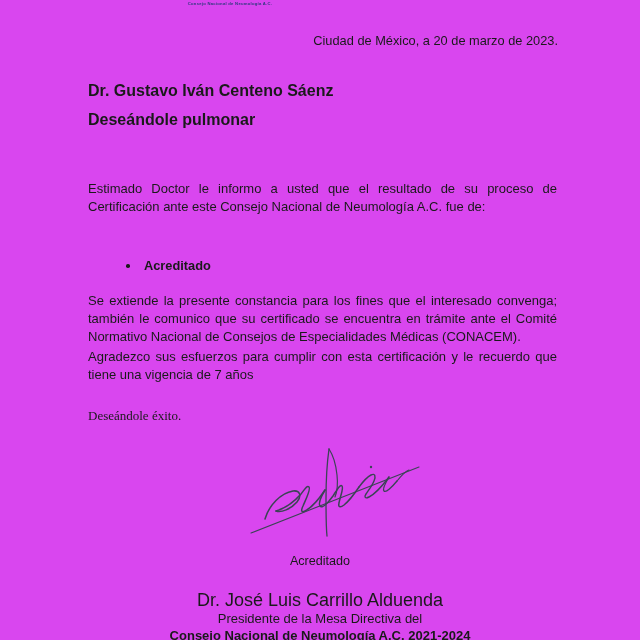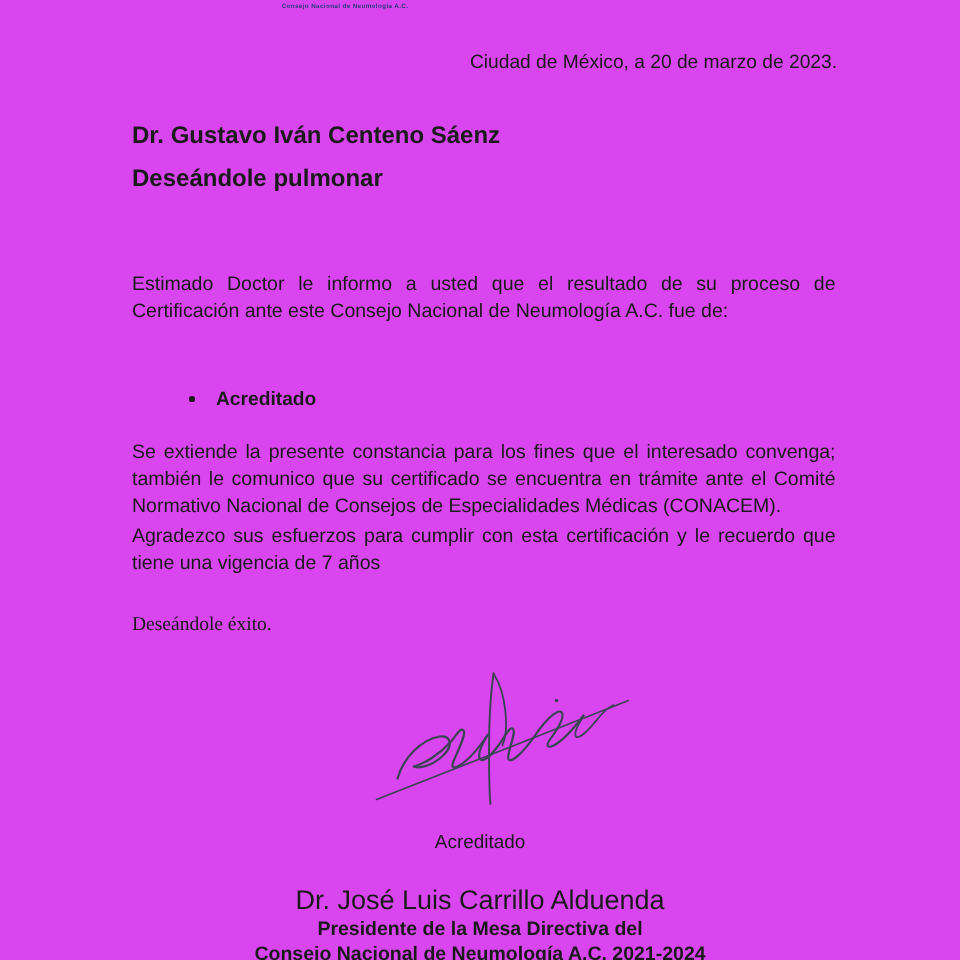--- a/index.html
+++ b/index.html
@@ -109,21 +109,21 @@
 
   
   .footer {
     position: absolute;
     left: 0;
     width: 640px;
     text-align: center;
   }
   #sign-off      { top: 553px; font-size: 12.6px; line-height: 17px; }
   #signer-name   { top: 592px; font-size: 18px; line-height: 17px; }
-  #signer-title  { top: 610px; font-size: 13px; font-weight: bold; line-height: 17px; }
+  #signer-title  { top: 610px; font-size: 13px; font-weight: normal; line-height: 17px; }
   #signer-org    { top: 627px; font-size: 13px; font-weight: bold; line-height: 17px; }
 </style>
 </head>
 <body>
 
 <div class="page">
 
   <div class="letterhead">Consejo Nacional de Neumología A.C.</div>
 
   <div class="date-line">Ciudad de México, a 20 de marzo de 2023.</div>

